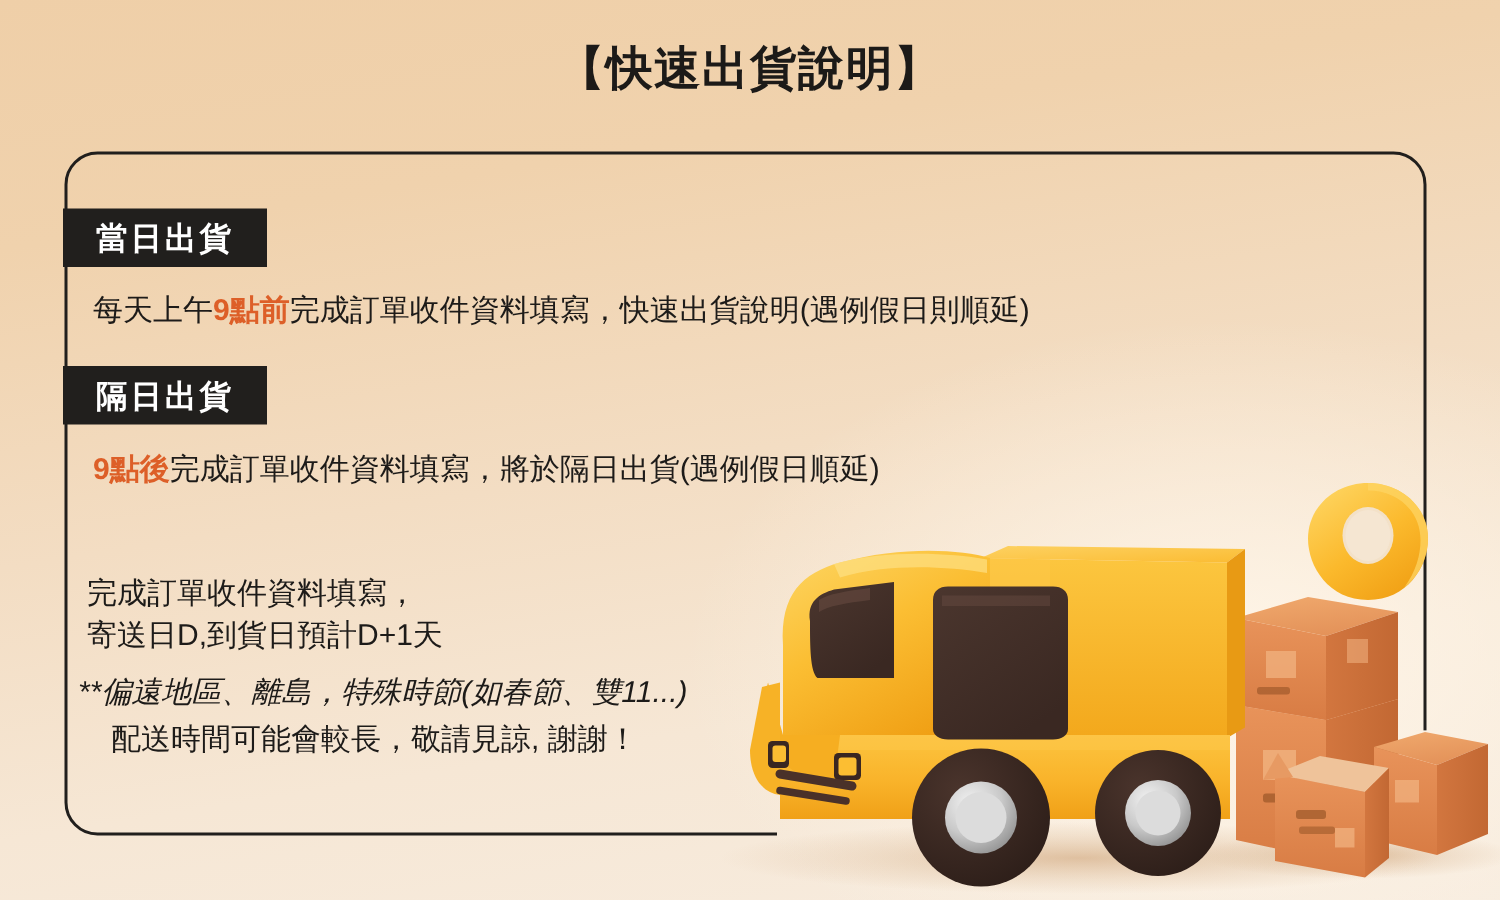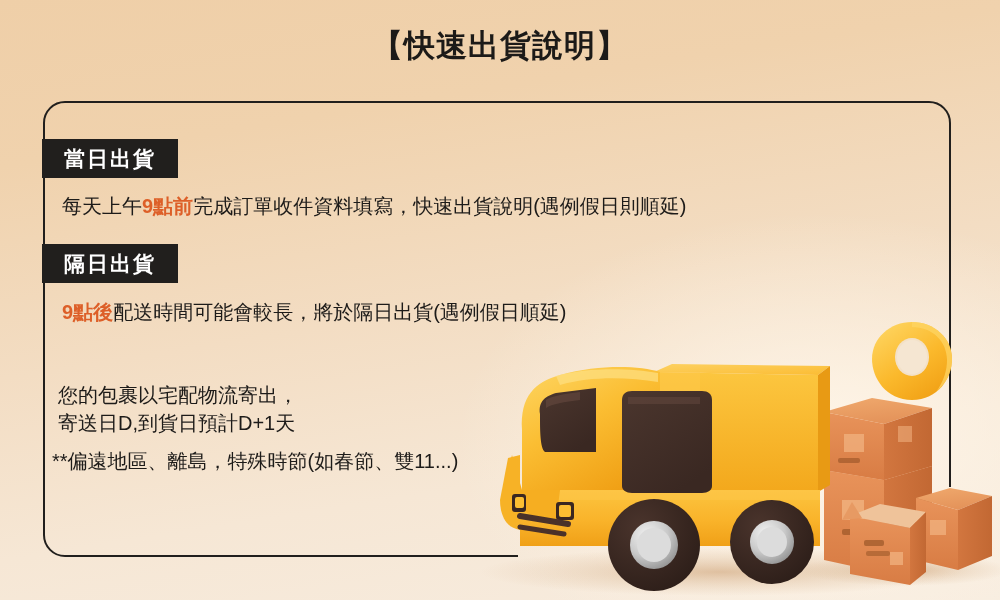--- a/index.html
+++ b/index.html
@@ -81,21 +81,21 @@
   #line-same-day { left:62px; top:193px;  font-size:20px; }
   #line-next-day { left:62px; top:299px;  font-size:20px; }
 
   #delivery-heading {
     left:58px; top:352px;
     font-size:20px; font-weight:bold; letter-spacing:1px;
   }
   #delivery-l1 { left:58px; top:382px; font-size:20px; }
   #delivery-l2 { left:58px; top:410px; font-size:20px; }
 
-  #note-l1 { left:52px; top:448px; font-size:20px; }
+  #note-l1 { left:52px; top:448px; font-size:20px;font-style:italic; }
   #note-l2 { left:74px; top:479px; font-size:20px; }
 
   
   #art { position:absolute; left:0; top:0; width:1000px; height:600px; z-index:5; pointer-events:none; }
 </style>
 </head>
 <body>
 
 <div id="stage">
 
@@ -107,26 +107,27 @@
 
   <div class="badge" id="badge-same-day">
     <span>當日出貨</span>
   </div>
   <div class="badge" id="badge-next-day">
     <span>隔日出貨</span>
   </div>
 
   <div class="line" id="line-same-day"><span>每天上午</span><span class="hl">9點前</span><span>完成訂單收件資料填寫，快速出貨說明(遇例假日則順延)</span></div>
 
-  <div class="line" id="line-next-day"><span></span><span class="hl">9點後</span><span>配送時間可能會較長，將於隔日出貨(遇例假日順延)</span></div>
-
-  <div class="line" id="delivery-l1">您的包裹以宅配物流寄出，</div>
+  <div class="line" id="line-next-day"><span></span><span class="hl">9點後</span><span>完成訂單收件資料填寫，將於隔日出貨(遇例假日順延)</span></div>
+
+  <div class="line" id="delivery-l1">完成訂單收件資料填寫，</div>
   <div class="line" id="delivery-l2">寄送日D,到貨日預計D+1天</div>
 
   <div class="line" id="note-l1">**偏遠地區、離島，特殊時節(如春節、雙11...)</div>
+  <div class="line" id="note-l2">配送時間可能會較長，敬請見諒, 謝謝！</div>
 
   <svg id="art" viewBox="0 0 1000 600">
     <defs>
       <linearGradient id="gTruckSide" x1="0" y1="0" x2="0" y2="1">
         <stop offset="0" stop-color="#fcc43f"></stop>
         <stop offset="0.55" stop-color="#f9b32a"></stop>
         <stop offset="1" stop-color="#f0a017"></stop>
       </linearGradient>
       <linearGradient id="gTruckTop" x1="0" y1="0" x2="1" y2="1">
         <stop offset="0" stop-color="#fdd161"></stop>

